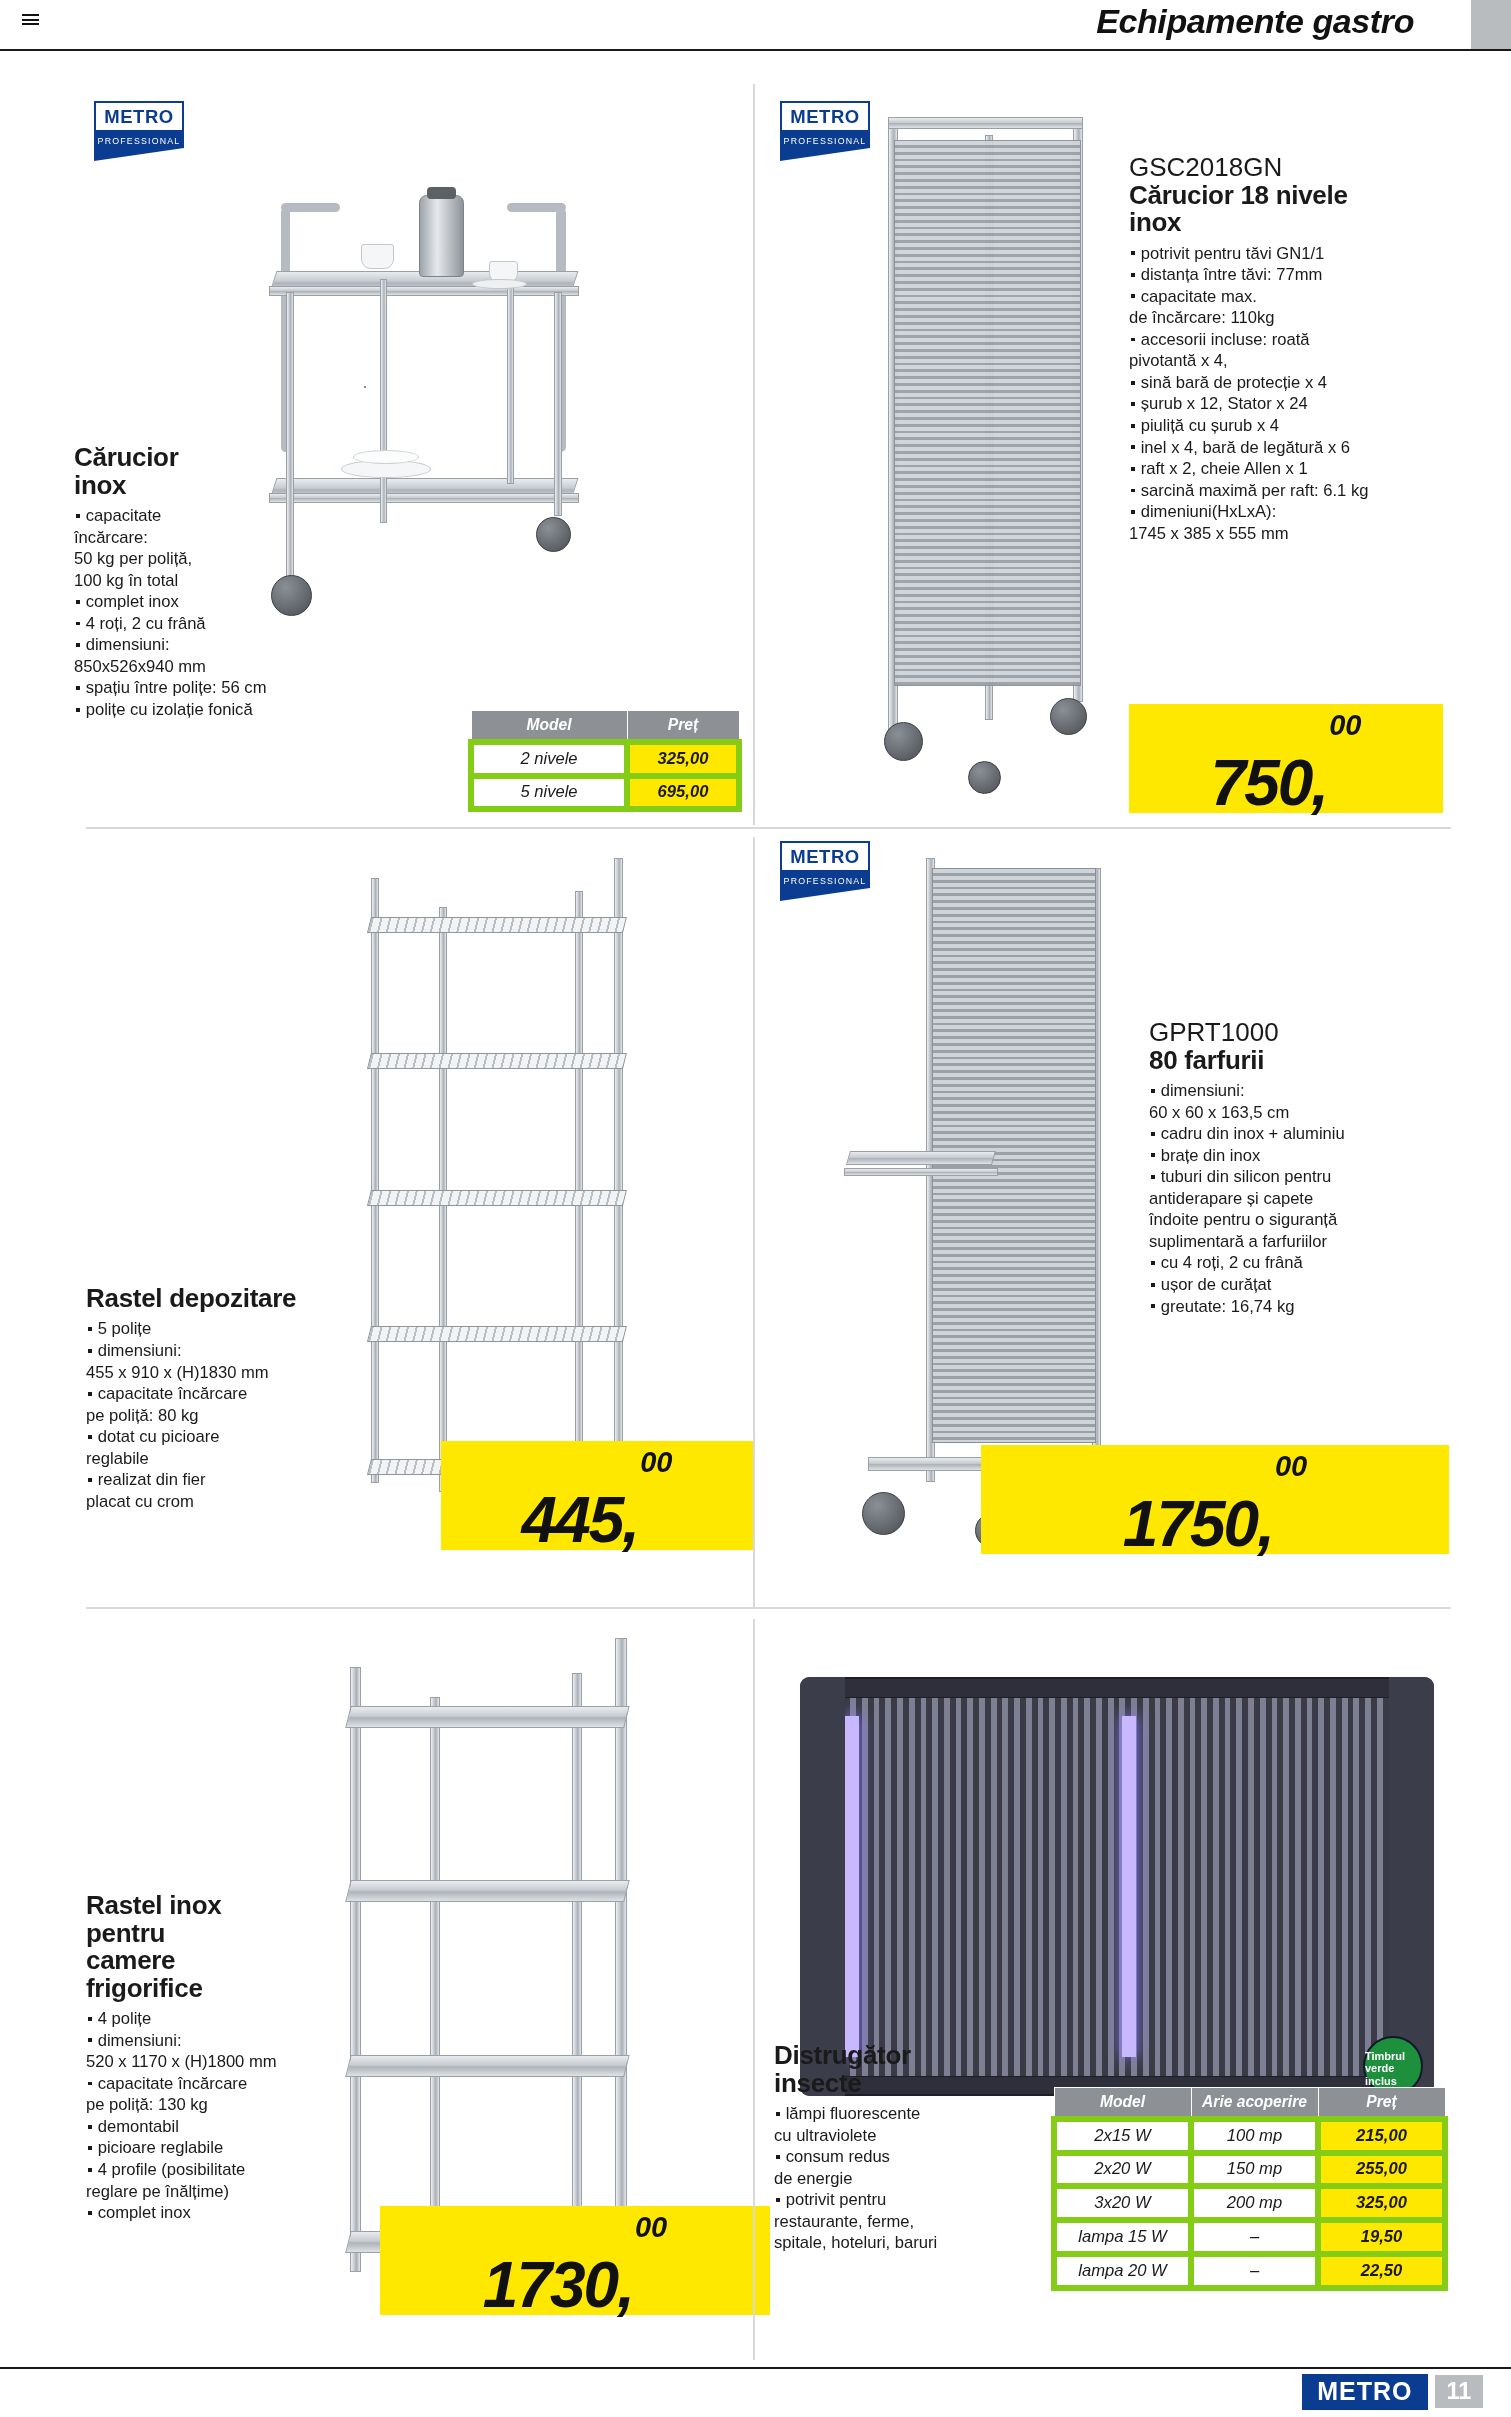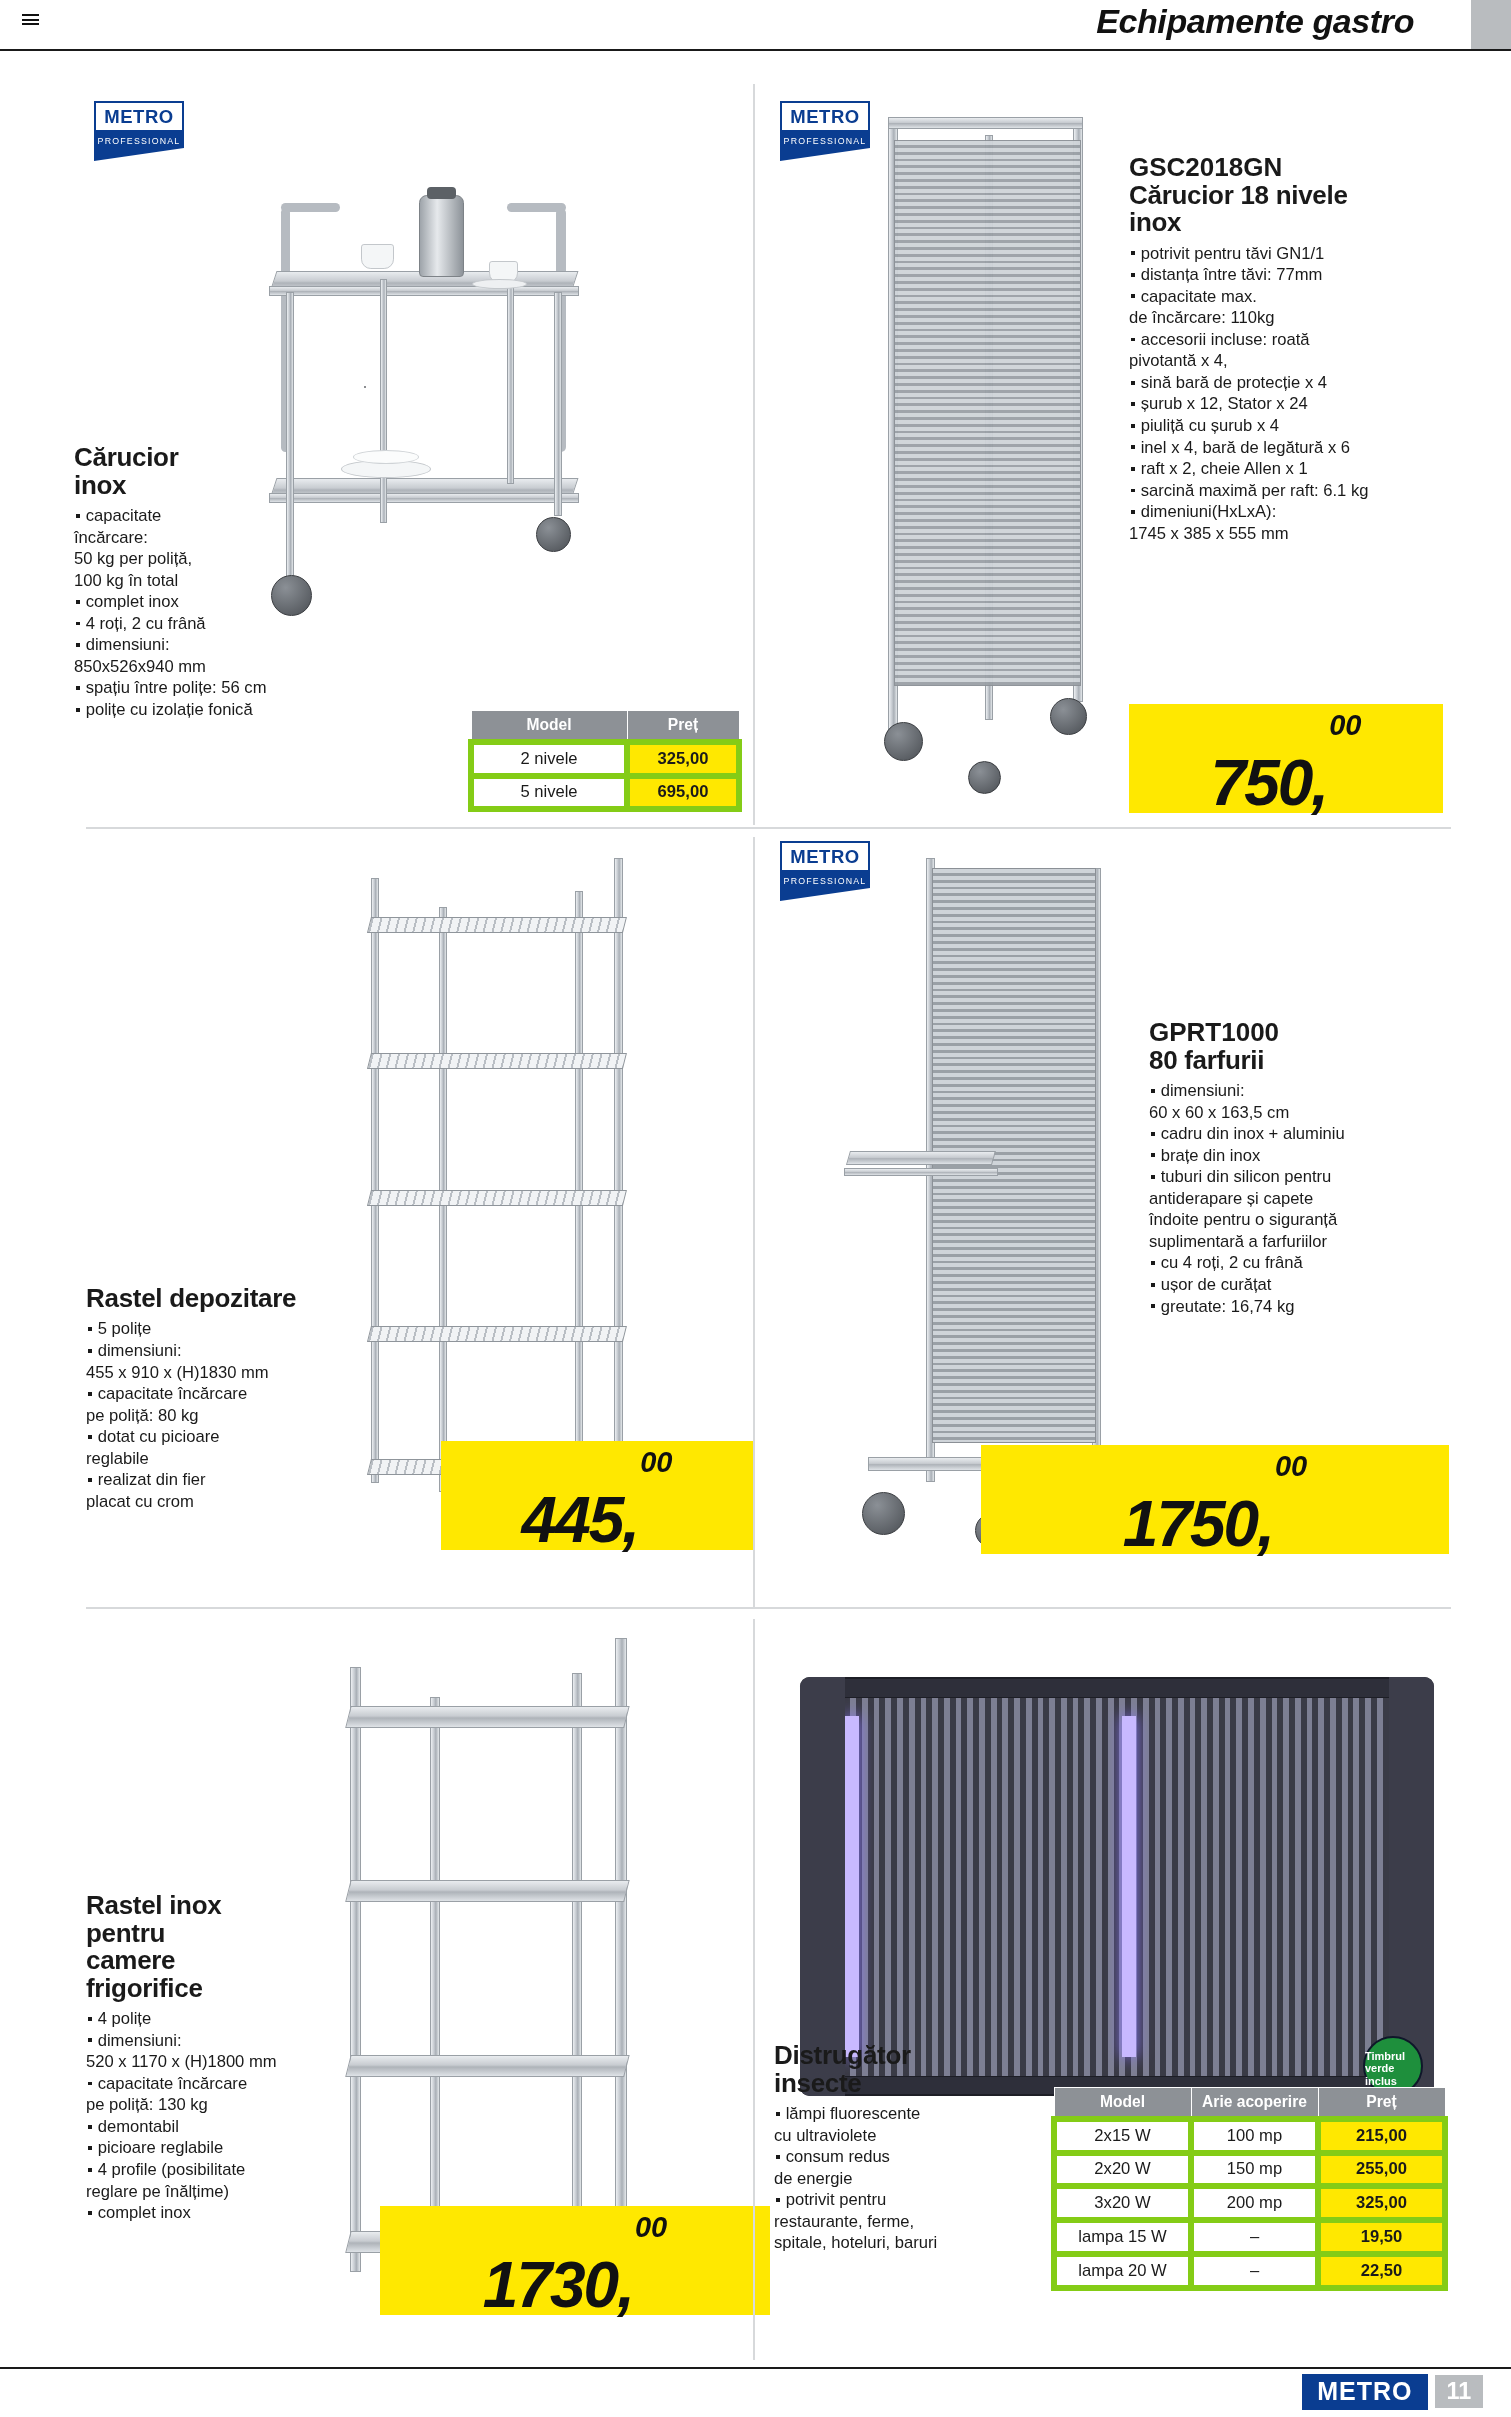--- a/index.html
+++ b/index.html
@@ -97,21 +97,21 @@
 
   .prod-title {
     font-size: 26px;
     font-weight: bold;
     line-height: 1.06;
     letter-spacing: -0.3px;
     margin: 0 0 5.9px 0;
   }
   .prod-code {
     font-size: 26px;
-    font-weight: bold;
+    font-weight: normal;
     line-height: 1.06;
     margin: 0;
   }
   ul.specs {
     list-style: none;
     margin: 0;
     padding: 0;
     font-size: 16.6px;
     line-height: 1.30;
     font-weight: normal;
@@ -141,20 +141,21 @@
     line-height: 0.9;
   }
   .price .int { font-size: 64px; letter-spacing: -2px; }
   .price .comma { font-size: 64px; }
   .price .dec { font-size: 29px; align-self: flex-start; margin-top: 7.8px; }
 
   
   table.ptable {
     border-collapse: collapse;
     font-size: 16.6px;
+    font-style: italic;
   }
   table.ptable th {
     background: #8d9196;
     color: #ffffff;
     font-weight: bold;
     padding: 4.9px 9.8px;
     text-align: center;
     border: 1px solid #ffffff;
     font-size: 15.6px;
   }

